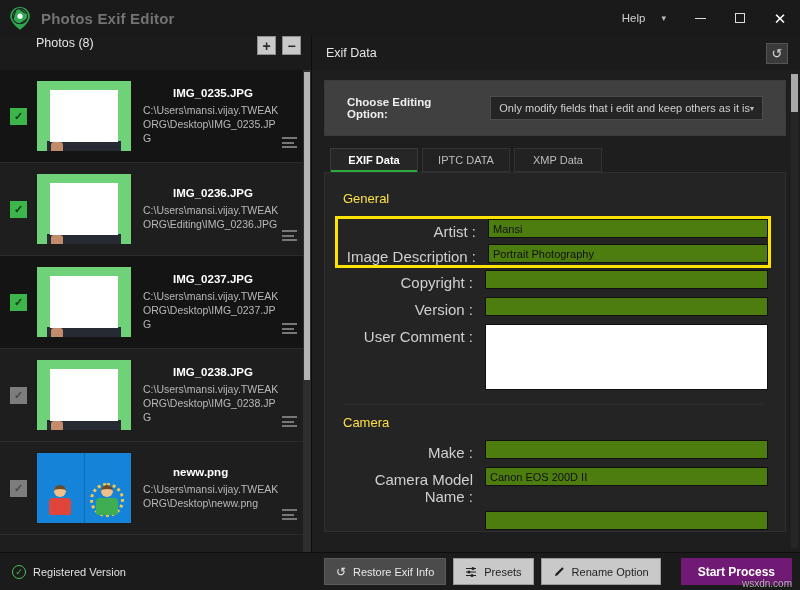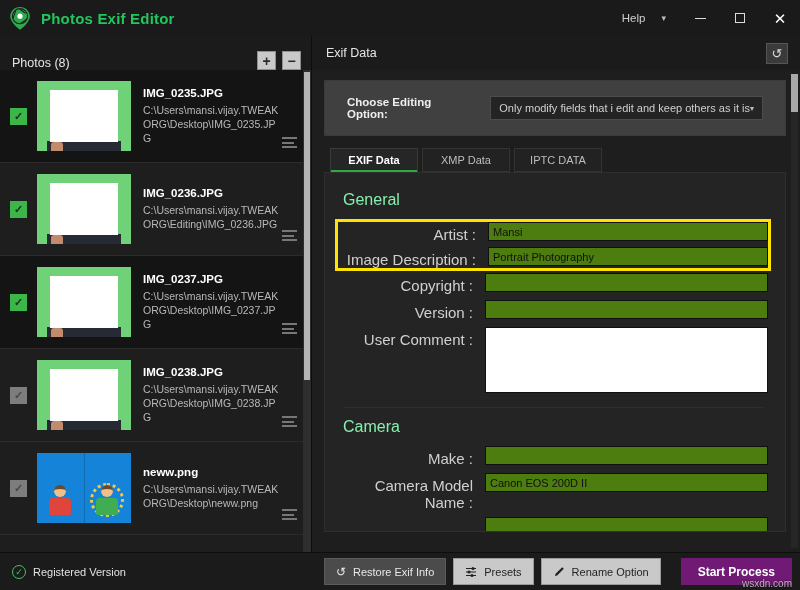--- a/index.html
+++ b/index.html
@@ -19,21 +19,21 @@
   
   .titlebar {
     height: 36px; flex: 0 0 36px;
     background: #1a1a1a;
     display: flex; align-items: center;
     padding: 0 0 0 8px;
   }
   .logo { width: 24px; height: 24px; flex: 0 0 24px; position: relative; }
   .logo svg { display:block; }
   .app-title {
-    color: #22c55e; font-size: 15px; font-weight: bold;
+    color: #737373; font-size: 15px; font-weight: bold;
     margin-left: 9px; letter-spacing: .2px;
   }
   .title-spacer { flex: 1 1 auto; }
   .help-menu {
     color: #cfcfcf; font-size: 11.5px;
     display: flex; align-items: center; gap: 16px;
     padding: 4px 6px; margin-right: 8px;
   }
   .chev { font-size: 9px; color: #bcbcbc; }
   .winbtn {
@@ -51,23 +51,24 @@
   
   .left {
     width: 312px; flex: 0 0 312px;
     background: #1b1b1b;
     display: flex; flex-direction: column;
     border-right: 1px solid #0d0d0d;
     min-height: 0;
   }
   .left-head {
     height: 34px; flex: 0 0 34px;
-    display: flex; align-items: flex-end;
+    display: flex; align-items: flex-start;
     padding: 0 10px 0 12px;
     background: #1b1b1b;
+    margin-left: 24px;
   }
   .left-head-title { color: #e6e6e6; font-size: 12.5px; flex: 1 1 auto; }
   .sqbtn {
     width: 19px; height: 19px; margin-left: 6px;
     background: #c9c9c9; color: #2a2a2a;
     display: flex; align-items: center; justify-content: center;
     font-size: 14px; line-height: 1; font-weight: bold;
     border: 1px solid #8e8e8e;
   }
   .photo-list {
@@ -122,21 +123,21 @@
   .thumb.blue .torso {
     position:absolute; left:2px; top:13px; width:22px; height:17px;
     background:#e0453c; border-radius: 4px 4px 2px 2px;
   }
   .thumb.blue .figB .torso { background:#3fae52; }
   .thumb.blue .ring {
     position:absolute; left:-4px; top:-2px; width:34px; height:34px;
     border: 3px dotted #f2c94c; border-radius:50%;
   }
   .meta { margin-left: 12px; flex: 1 1 auto; min-width: 0; padding-right: 30px; }
-  .fname { color: #ffffff; font-size: 11.5px; font-weight: bold; margin-bottom: 4px; }
+  .fname { color: #ffffff; font-size: 11.5px; font-weight: bold; margin-bottom: 4px; margin-left: 30px; }
   .fpath { color: #b8b8b8; font-size: 10.5px; line-height: 14px; word-break: break-all; }
   .row-menu {
     position: absolute; right: 14px; bottom: 14px;
     width: 15px; height: 11px;
     display: flex; flex-direction: column; justify-content: space-between;
   }
   .row-menu span { display: block; height: 2px; background: #777; }
   .row-menu span:nth-child(2) { width: 80%; }
   .list-scroll {
     position: absolute; right: 0; top: 0; width: 8px; height: 100%;
@@ -198,21 +199,21 @@
   .tab.active::after {
     content: ""; position: absolute; left: 0; right: 0; bottom: -1px;
     height: 2px; background: #2cab3e;
   }
 
   .form-panel {
     background: #242424; border: 1px solid #2f2f2f;
     margin-top: 0; padding: 14px 14px 0 10px;
     height: 360px; overflow: hidden; position: relative;
   }
-  .section-title { color: #86efac; font-size: 16px; margin: 4px 0 10px 8px; }
+  .section-title { color: #fde047; font-size: 13px; margin: 4px 0 10px 8px; }
   .frow { display: flex; align-items: flex-start; margin-bottom: 6px; }
   .flabel {
     width: 150px; flex: 0 0 150px; text-align: right;
     color: #d0d0d0; font-size: 15px; padding-right: 12px; padding-top: 4px;
   }
   .finput {
     flex: 1 1 auto; max-width: 283px; height: 19px;
     background: #4d7c0f; border: 1px solid #101010;
     color: #111; font-size: 11px;
     display: flex; align-items: center; padding: 0 4px;
@@ -430,22 +431,22 @@
         <div class="edit-opt-box">
           <div class="edit-opt-label">Choose Editing Option:</div>
           <div class="select">
             <span class="sv">Only modify fields that i edit and keep others as it is</span>
             <span class="caret">▾</span>
           </div>
         </div>
 
         <div class="tabs">
           <div class="tab active">EXIF Data</div>
+          <div class="tab">IPTC DATA</div>
           <div class="tab">XMP Data</div>
-          <div class="tab">IPTC DATA</div>
         </div>
 
         <div class="form-panel">
 
           <div class="section-title">General</div>
 
           <div class="hl-wrap">
             <div class="frow">
               <div class="flabel">Artist :</div>
               <div class="finput">Mansi</div>

